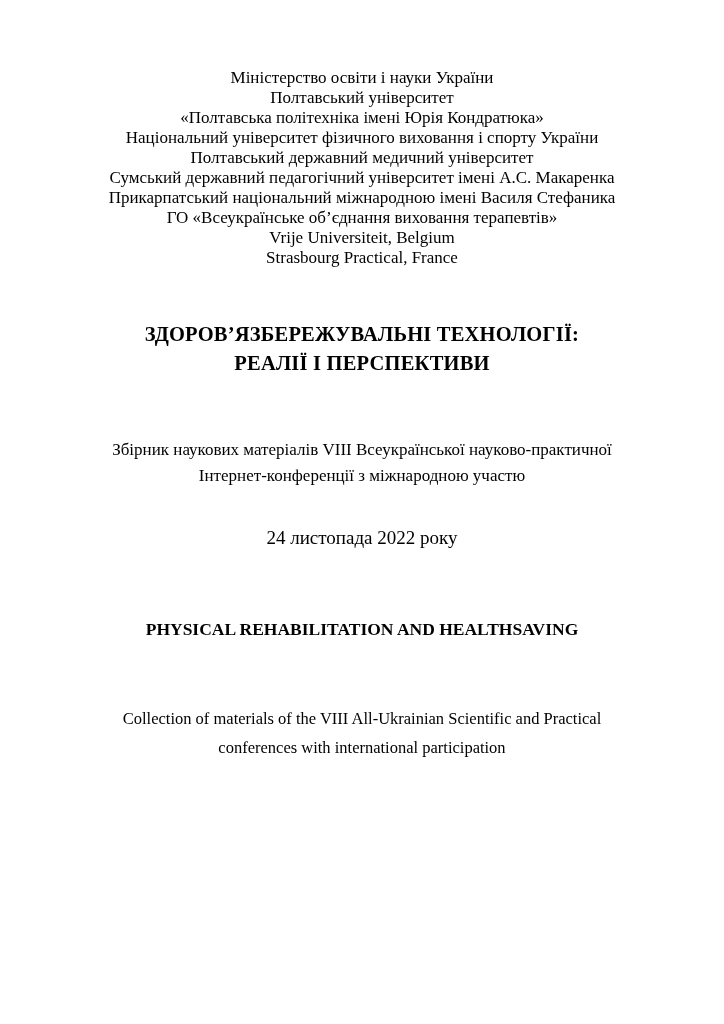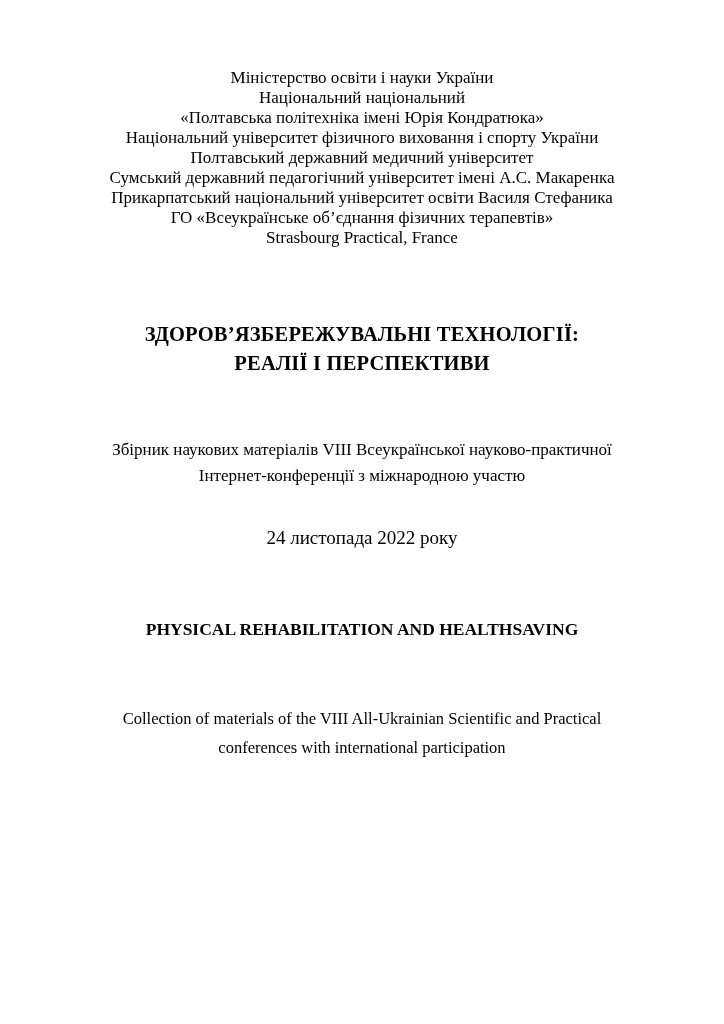--- a/index.html
+++ b/index.html
@@ -73,27 +73,28 @@
     text-align: right;
   }
 </style>
 </head>
 <body>
 
 <div class="page">
 
   <div class="block org-block">
     <div>Міністерство освіти і науки України</div>
-    <div>Національний національний</div>
+    <div>Полтавський університет</div>
     <div>«Полтавська політехніка імені Юрія Кондратюка»</div>
     <div>Національний університет фізичного виховання і спорту України</div>
     <div>Полтавський державний медичний університет</div>
     <div>Сумський державний педагогічний університет імені А.С. Макаренка</div>
-    <div>Прикарпатський національний університет освіти Василя Стефаника</div>
-    <div>ГО «Всеукраїнське об’єднання фізичних терапевтів»</div>
+    <div>Прикарпатський національний міжнародною імені Василя Стефаника</div>
+    <div>ГО «Всеукраїнське об’єднання виховання терапевтів»</div>
+    <div>Vrije Universiteit, Belgium</div>
     <div>Strasbourg Practical, France</div>
   </div>
 
   <div class="block title-uk">
     <div>ЗДОРОВ’ЯЗБЕРЕЖУВАЛЬНІ ТЕХНОЛОГІЇ:</div>
     <div>РЕАЛІЇ І ПЕРСПЕКТИВИ</div>
   </div>
 
   <div class="block subtitle-uk">
     <div>Збірник наукових матеріалів VIII Всеукраїнської науково-практичної</div>

